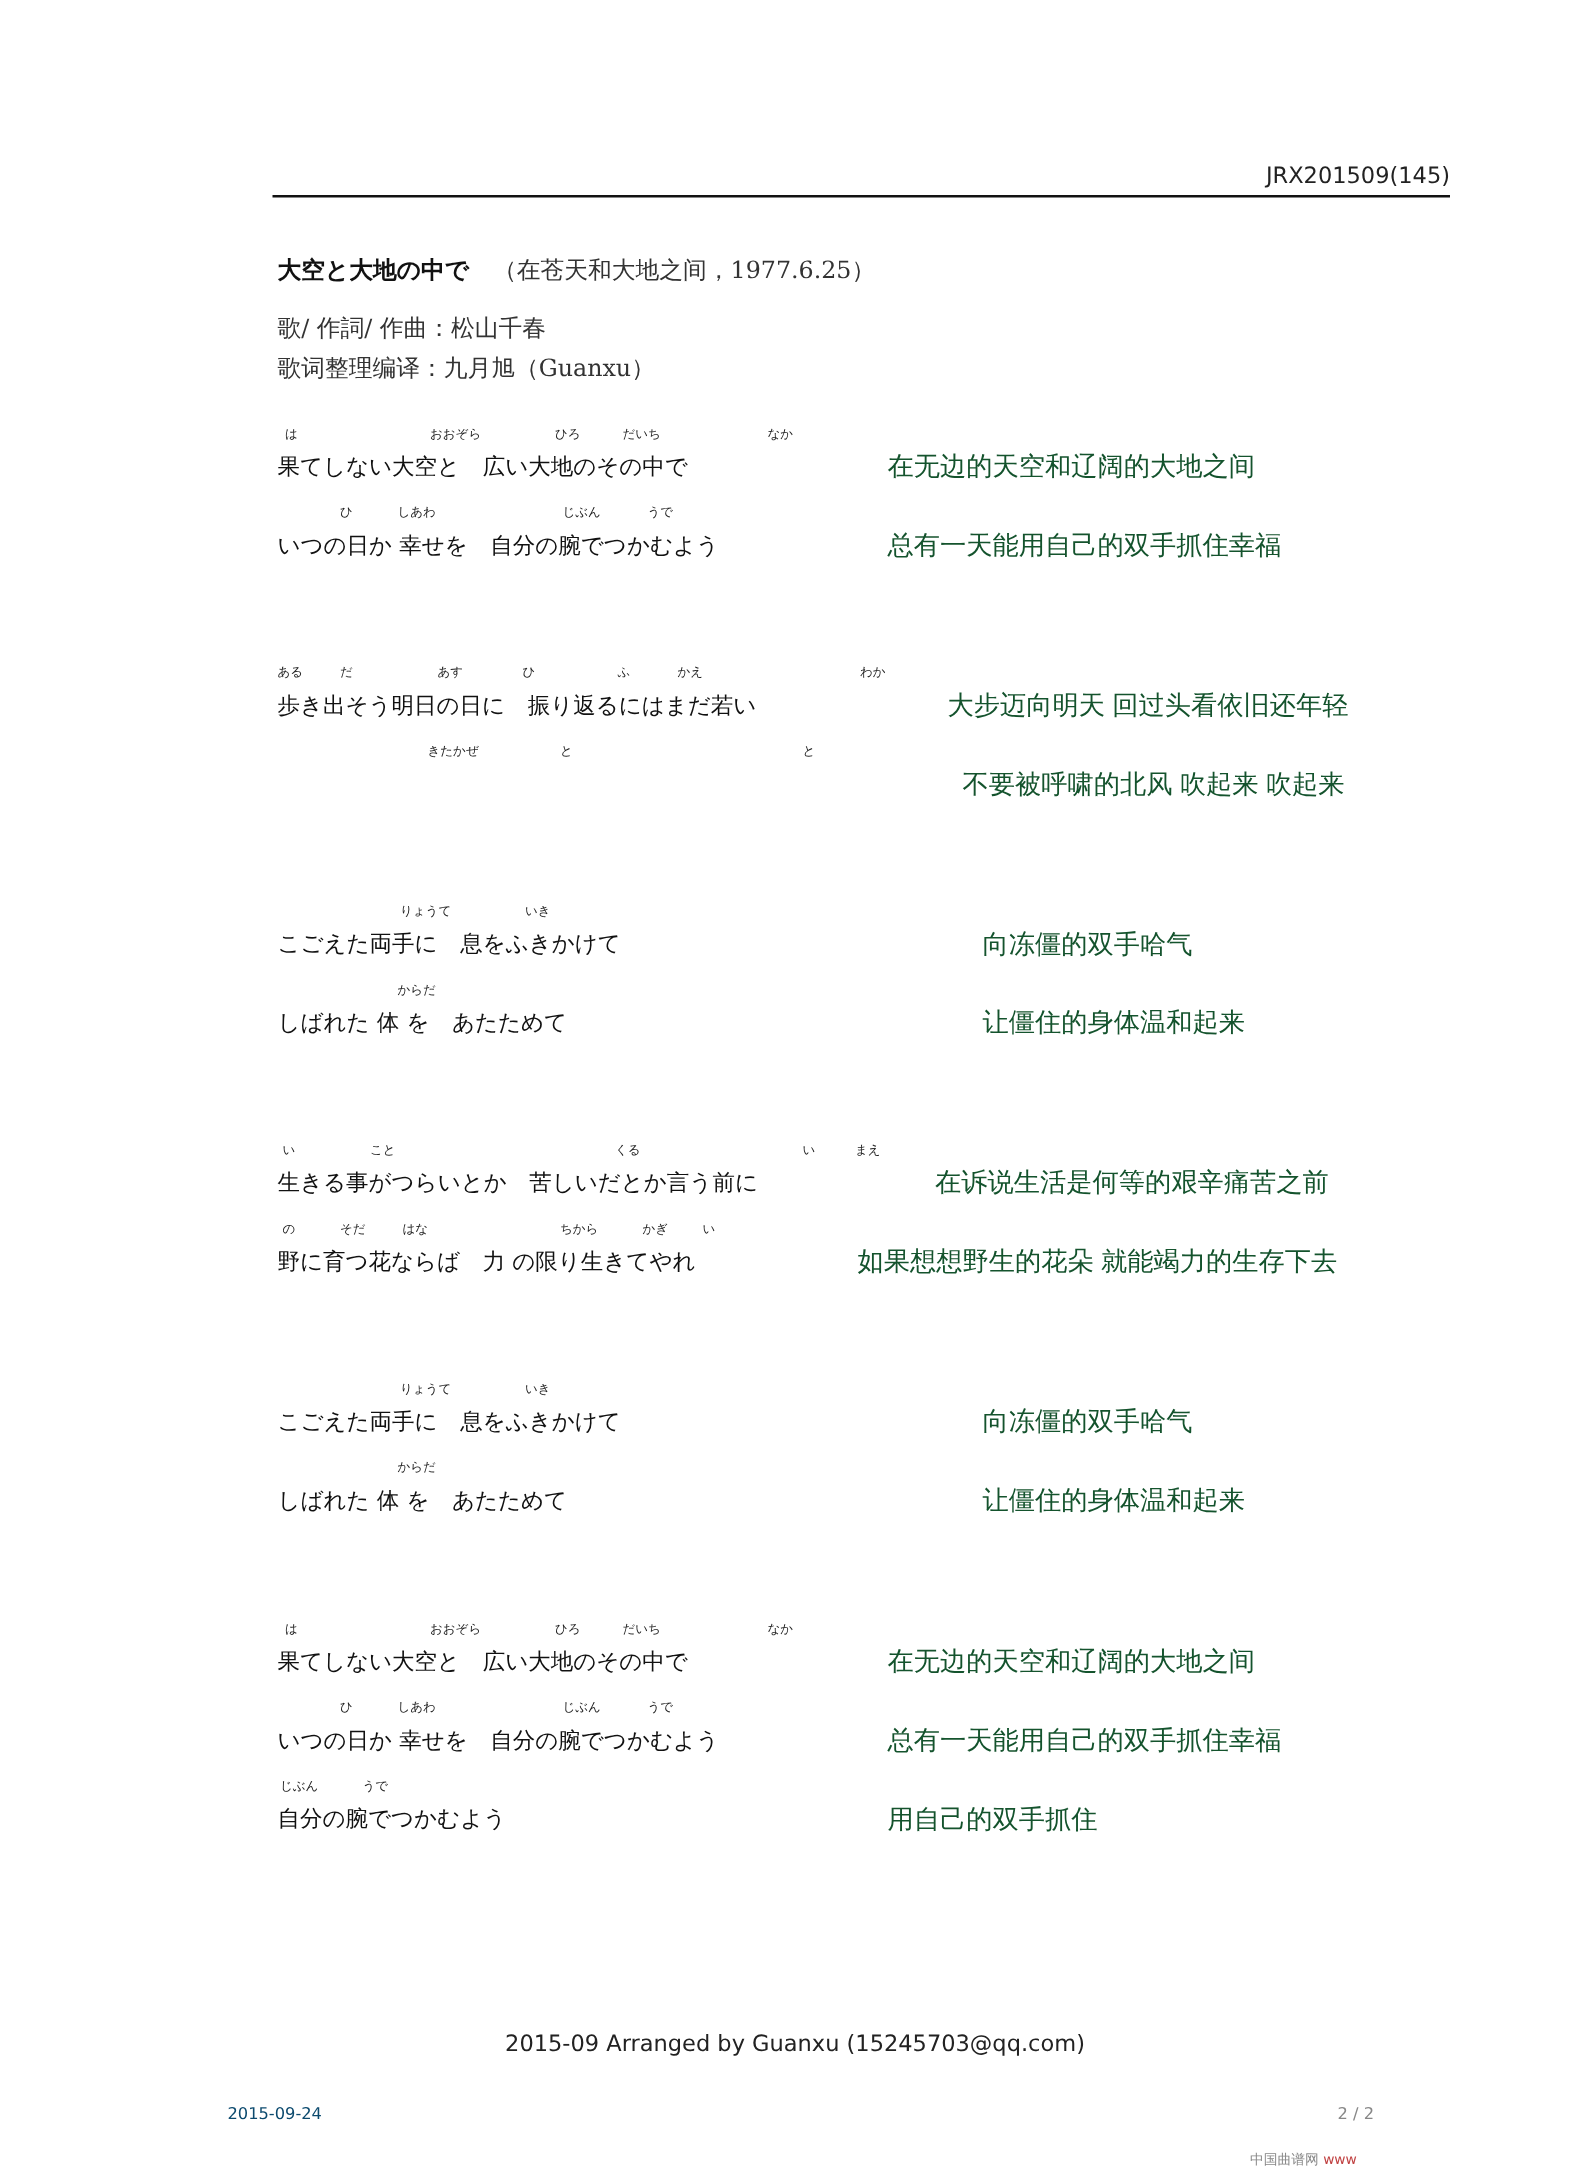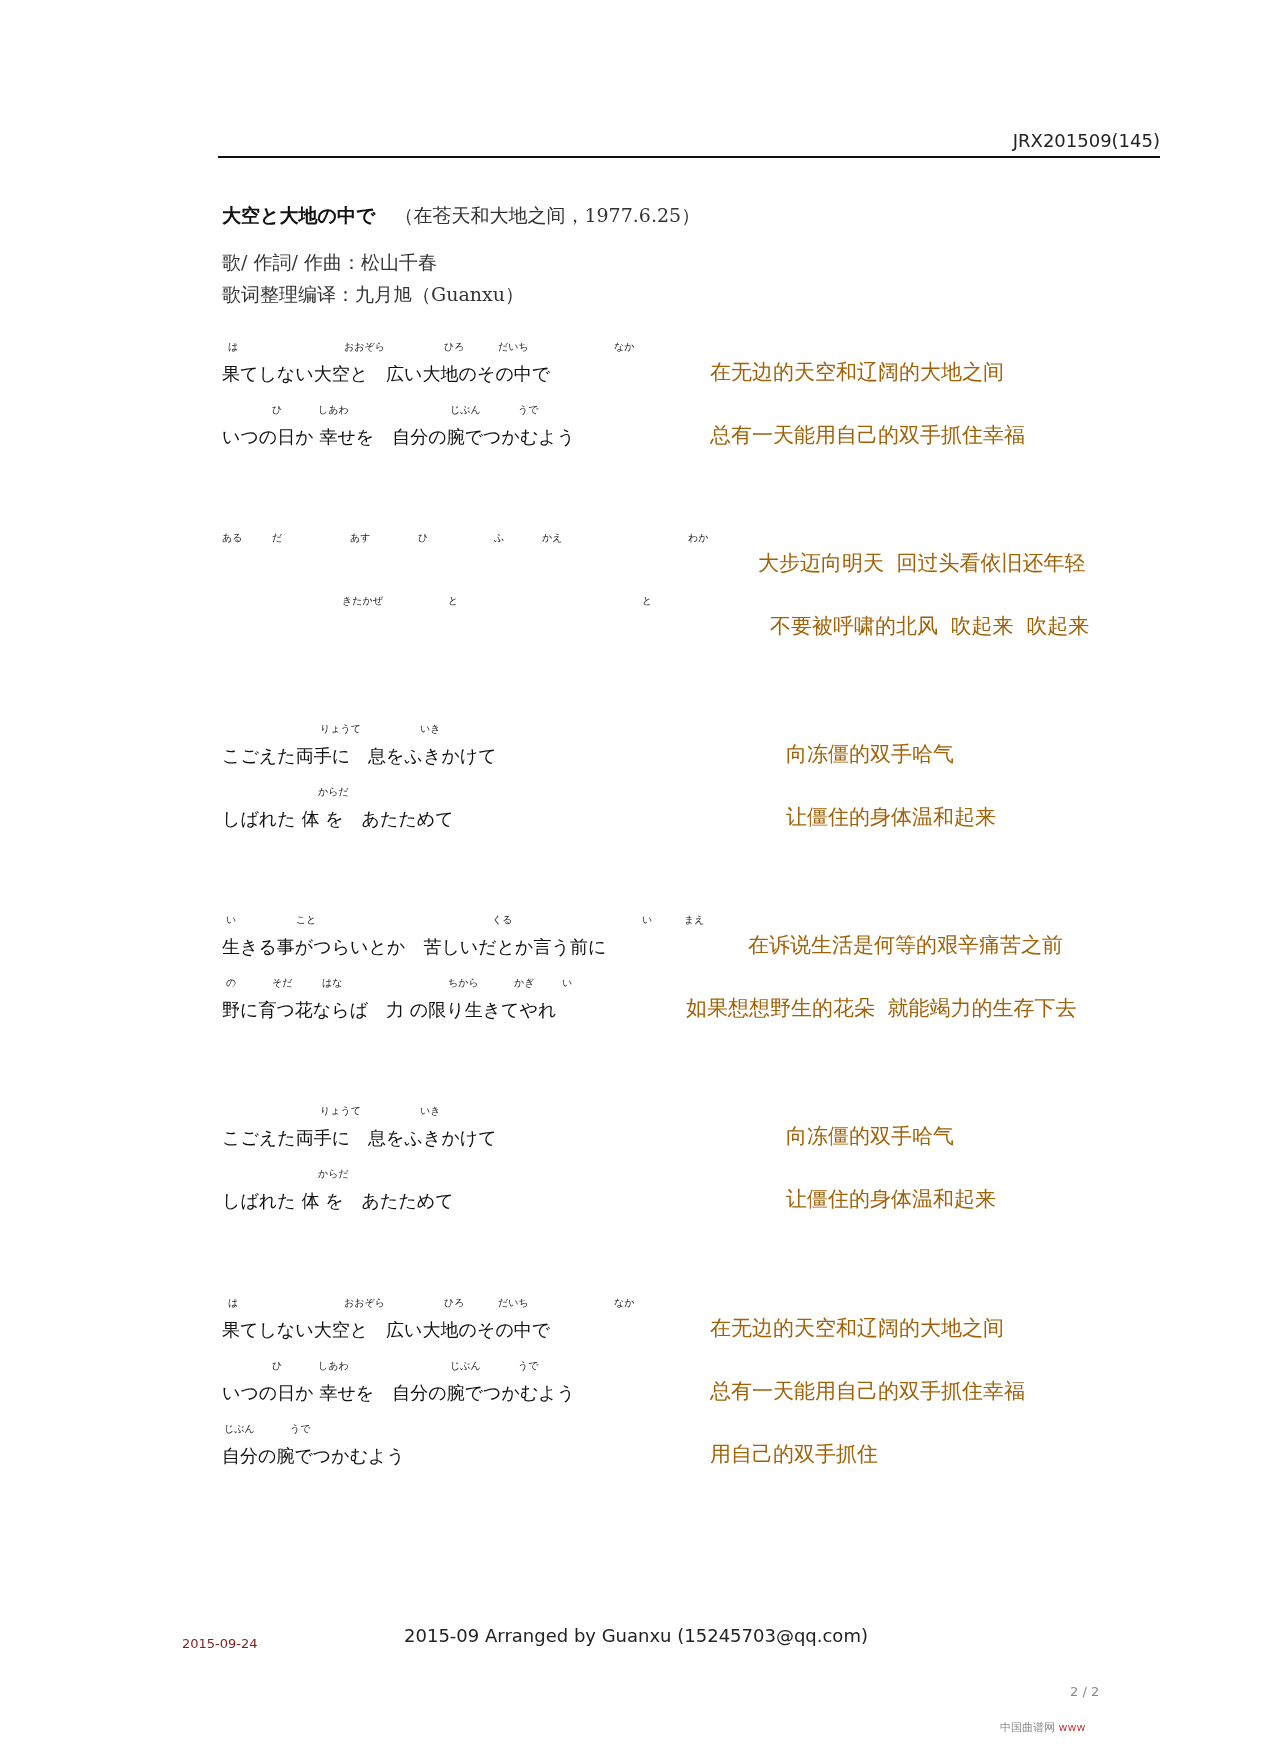--- a/index.html
+++ b/index.html
@@ -8,26 +8,26 @@
   .header-code { position:absolute; top:130px; right:112px; font-size:18px; color:#222;
                  font-family:"DejaVu Sans", sans-serif; }
   .header-rule { position:absolute; top:156px; left:218px; width:942px; height:2px; background:#111; }
   .title-row { position:absolute; top:203px; left:222px; white-space:nowrap; }
   .title-jp { font-size:19px; font-weight:bold; }
   .title-cn { font-size:19px; color:#333; font-family:"DejaVu Serif", serif; margin-left:14px; }
   .meta { position:absolute; left:222px; font-size:19px; color:#333; font-family:"DejaVu Serif", serif; }
   .lyrics { position:absolute; left:222px; top:0; width:950px; }
   .line { position:absolute; left:0; height:48px; width:950px; white-space:nowrap; }
   .jp { position:absolute; left:0; bottom:0; font-size:18px; line-height:28px; }
-  .cn { position:absolute; bottom:0; font-size:21px; line-height:28px; color:#a16207;
-        font-family:Liberation Mono, monospace; }
+  .cn { position:absolute; bottom:0; font-size:21px; line-height:28px; color:#14532d;
+        font-family:Liberation Sans, sans-serif; }
   .ruby-row { position:absolute; left:0; top:0; font-size:10px; color:#222; height:14px; width:100%; }
   .ruby-row span { position:absolute; top:0; }
   .footer-credit { position:absolute; top:1625px; left:0; width:1272px; text-align:center; font-size:18px; color:#222; }
-  .footer-date { position:absolute; top:1636px; left:182px; font-size:13px; color:#7f1d1d; }
+  .footer-date { position:absolute; top:1684px; left:182px; font-size:13px; color:#0c4a6e; }
   .footer-page { position:absolute; top:1684px; left:1070px; font-size:13px; color:#888; }
   .footer-brand { position:absolute; top:1720px; left:1000px; font-size:11px; color:#888; }
   .footer-brand .red { color:#c04040; }
 </style>
 </head>
 <body>
 
 <div class="header-code">JRX201509(145)</div>
 <div class="header-rule"></div>
 
@@ -63,20 +63,21 @@
     <div class="line" style="top: 531px;">
       <div class="ruby-row">
         <span style="left: 0px;">ある</span>
         <span style="left: 50px;">だ</span>
         <span style="left: 128px;">あす</span>
         <span style="left: 196px;">ひ</span>
         <span style="left: 272px;">ふ</span>
         <span style="left: 320px;">かえ</span>
         <span style="left: 466px;">わか</span>
       </div>
+      <div class="jp">歩き出そう明日の日に　振り返るにはまだ若い</div>
       <div class="cn" style="left: 536px;">大步迈向明天  回过头看依旧还年轻</div>
     </div>
     <div class="line" style="top: 594px;">
       <div class="ruby-row">
         <span style="left: 120px;">きたかぜ</span>
         <span style="left: 226px;">と</span>
         <span style="left: 420px;">と</span>
       </div>
       <div class="cn" style="left: 548px;">不要被呼啸的北风  吹起来  吹起来</div>
     </div>

